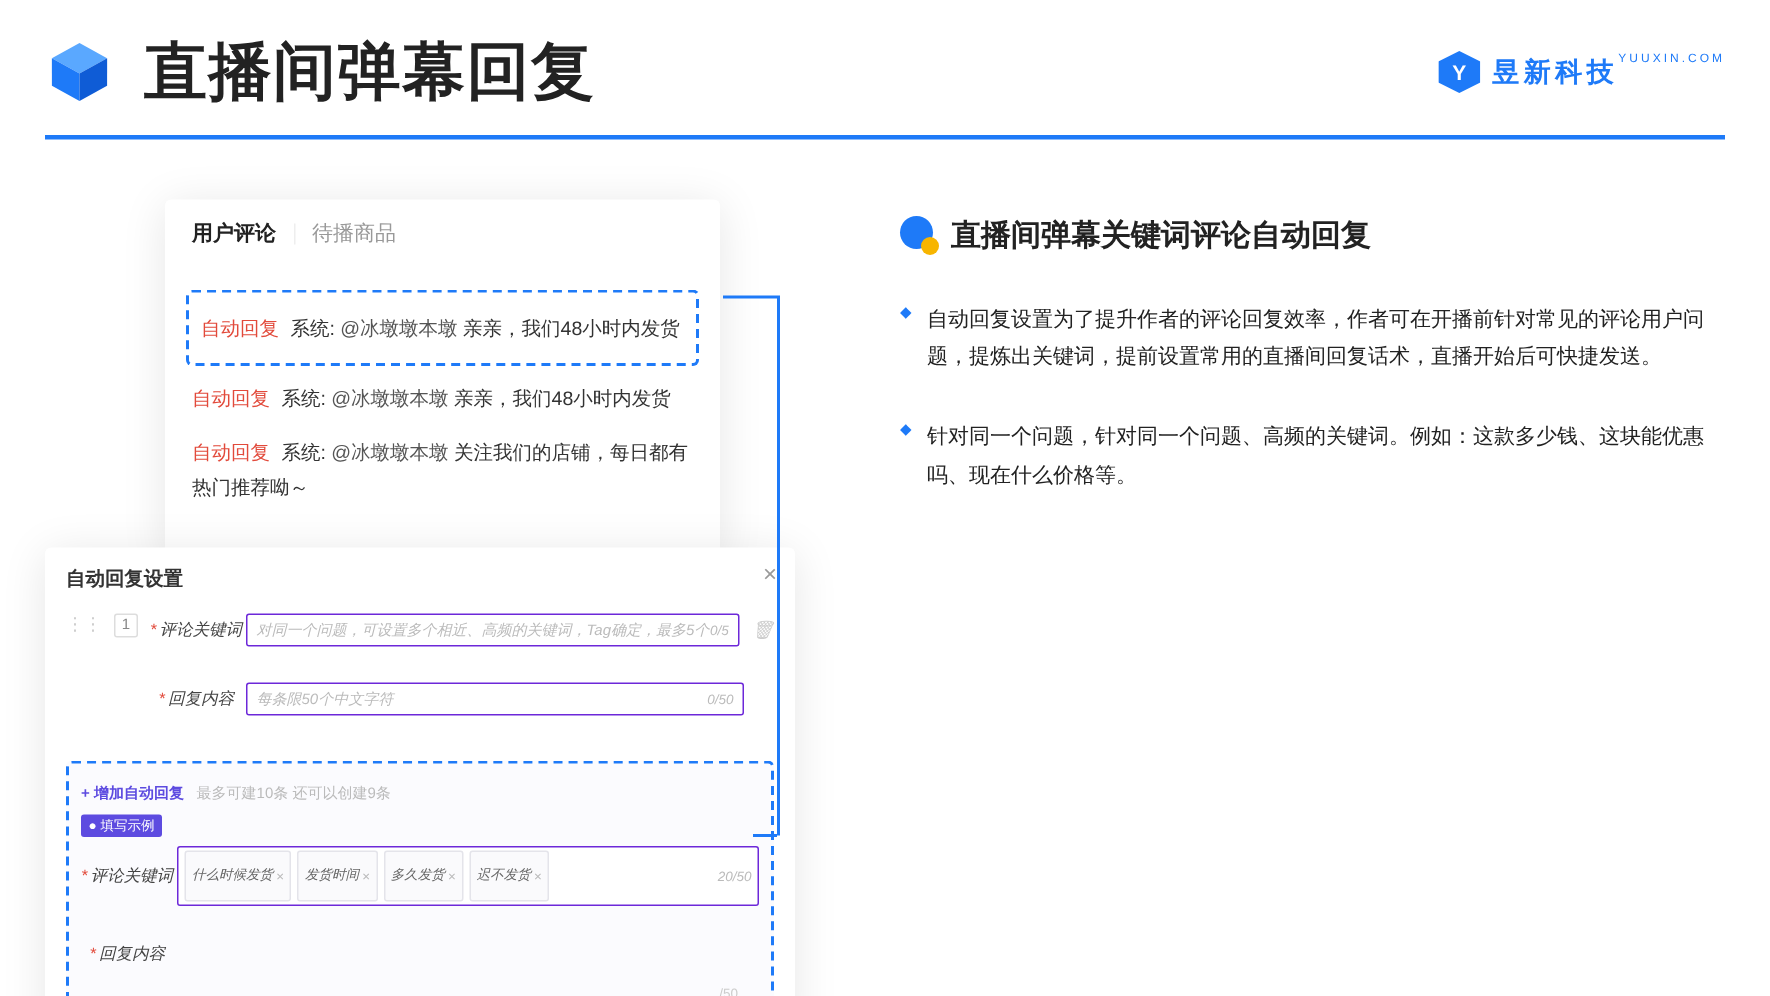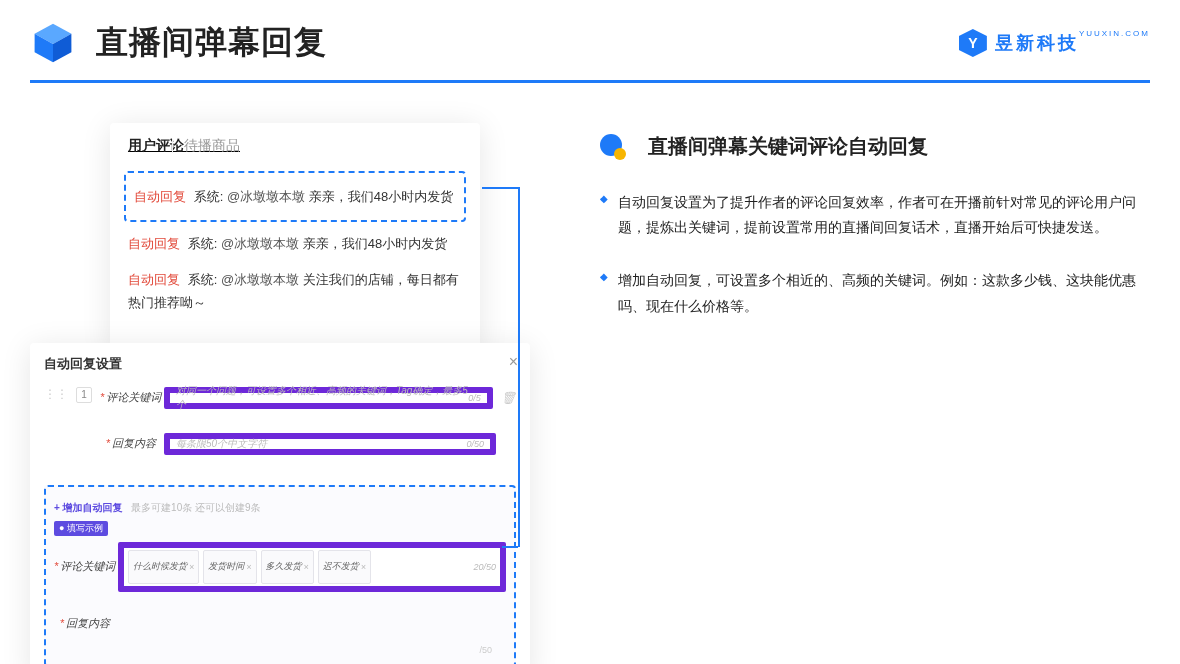--- a/index.html
+++ b/index.html
@@ -16,21 +16,21 @@
   .header {
     display: flex; align-items: center;
     padding: 20px 30px 0 30px;
     gap: 20px;
   }
   .header-icon {
     width: 46px; height: 46px; position: relative;
   }
   .header-icon svg { display:block; }
   .header-title {
-    font-size: 32px; font-weight: 700; color: #222;
+    font-size: 42px; font-weight: 700; color: #222;
     letter-spacing: 1px;
   }
   .brand {
     margin-left:auto; display:flex; align-items:center; gap:8px;
   }
   .brand-logo {
     width:28px; height:28px; background:#1e7af8; border-radius:6px;
     display:flex; align-items:center; justify-content:center; color:#fff;
     font-weight:700; transform: rotate(0deg);
     clip-path: polygon(50% 0, 100% 25%, 100% 75%, 50% 100%, 0 75%, 0 25%);
@@ -44,21 +44,21 @@
     margin: 14px 30px 0 30px;
     border: none; border-top: 3px solid #1e7af8;
   }
 
   
   .main { display:flex; padding: 40px 30px 0 30px; gap: 50px; align-items:flex-start;}
   .left { width: 520px; position: relative; }
   .right { flex: 1; padding-top: 10px;}
 
   
-  .right-head { display:flex; align-items:center; gap:22px; margin-bottom: 30px;}
+  .right-head { display:flex; align-items:center; gap:8px; margin-bottom: 30px;}
   .dot-icon { width:26px; height:26px; position:relative;}
   .dot-icon .blue { width:22px;height:22px;background:#1e7af8;border-radius:50%; position:absolute; top:0; left:0;}
   .dot-icon .orange { width:12px;height:12px;background:#f7b500;border-radius:50%; position:absolute; bottom:0; right:0;}
   .right-title { font-size:20px; font-weight:600; color:#222;}
   .bullets li { list-style:none; position:relative; padding-left:18px; margin-bottom:28px;
     font-size:14px; color:#222; line-height:1.8; }
   .bullets li:before {
     content:"◆"; color:#1e7af8; position:absolute; left:0; top:0; font-size:10px;
   }
 
@@ -66,21 +66,21 @@
   .card {
     background:#fff; border-radius:4px;
     box-shadow: 0 4px 30px rgba(0,0,0,0.10);
     position:relative;
   }
   .card-comments {
     width: 370px; margin-left:80px;
     padding: 14px 18px 28px 18px;
     z-index:1;
   }
-  .tabs { display:flex; font-size:14px; margin-bottom:16px;text-decoration:underline;}
+  .tabs { display:flex; gap:24px; font-size:14px; margin-bottom:28px;}
   .tab { color:#999; cursor:pointer;}
   .tab.active{ color:#222; font-weight:700;}
   .tab:not(:first-child){ position:relative;}
   .tab:not(:first-child):before{
     content:""; position:absolute; left:-12px; top:2px; bottom:2px; border-left:1px solid #eee;
   }
   .comment-row { font-size:13px; line-height:1.8; color:#333; padding:6px 0;}
   .tag-auto { color:#e24a3b; margin-right:4px;}
   .sys { color:#333; }
   .mention { color:#555;}
@@ -94,21 +94,21 @@
     margin-top:-6px;
     z-index:2; padding:12px 14px 12px 14px;
   }
   .settings-title { font-size:13px; color:#333; font-weight:600;}
   .settings-close { position:absolute; top:10px; right:12px; color:#999; font-size:16px; cursor:pointer;}
   .settings-body { margin-top:14px; }
   .form-row { display:flex; align-items:center; gap:8px; font-size:11px; margin-bottom:24px;font-style:italic;}
   .form-label { width:56px; text-align:right; color:#444; white-space:nowrap;}
   .req:before{content:"*"; color:#e24a3b; margin-right:2px;}
   .input {
-    flex:1; border:6px solid #6d28d9; border-radius:2px; height:22px;
+    flex:1; border:1px solid #6d28d9; border-radius:2px; height:22px;
     padding:0 6px; font-size:10px; color:#bbb; background:#fff;
     display:flex; align-items:center; justify-content:space-between;
   }
   .input .ph { color:#bbb; }
   .counter { font-size:9px; color:#bbb;}
   .drag-handle { color:#ccc; font-size:12px; cursor:move;}
   .row-index { width:16px; height:16px; border:1px solid #ddd; border-radius:2px;
     font-size:10px; color:#888; display:flex; align-items:center; justify-content:center;}
   .trash { color:#ccc; font-size:12px; cursor:pointer;}
   .rule-row { display:flex; align-items:flex-start; gap:8px; }
@@ -270,16 +270,16 @@
   <div class="right">
     <div class="right-head">
       <div class="dot-icon">
         <div class="blue"></div>
           <div class="orange"></div>
       </div>
       <div class="right-title">直播间弹幕关键词评论自动回复</div>
     </div>
     <ul class="bullets">
       <li>自动回复设置为了提升作者的评论回复效率，作者可在开播前针对常见的评论用户问题，提炼出关键词，提前设置常用的直播间回复话术，直播开始后可快捷发送。</li>
-      <li>增加自动回复，可设置多个相近的、高频的关键词。例如：这款多少钱、这块能优惠吗、现在什么价格等。</li>
+      <li>针对同一个问题，针对同一个问题、高频的关键词。例如：这款多少钱、这块能优惠吗、现在什么价格等。</li>
     </ul>
   </div>
 </div>
 
 </body></html>

